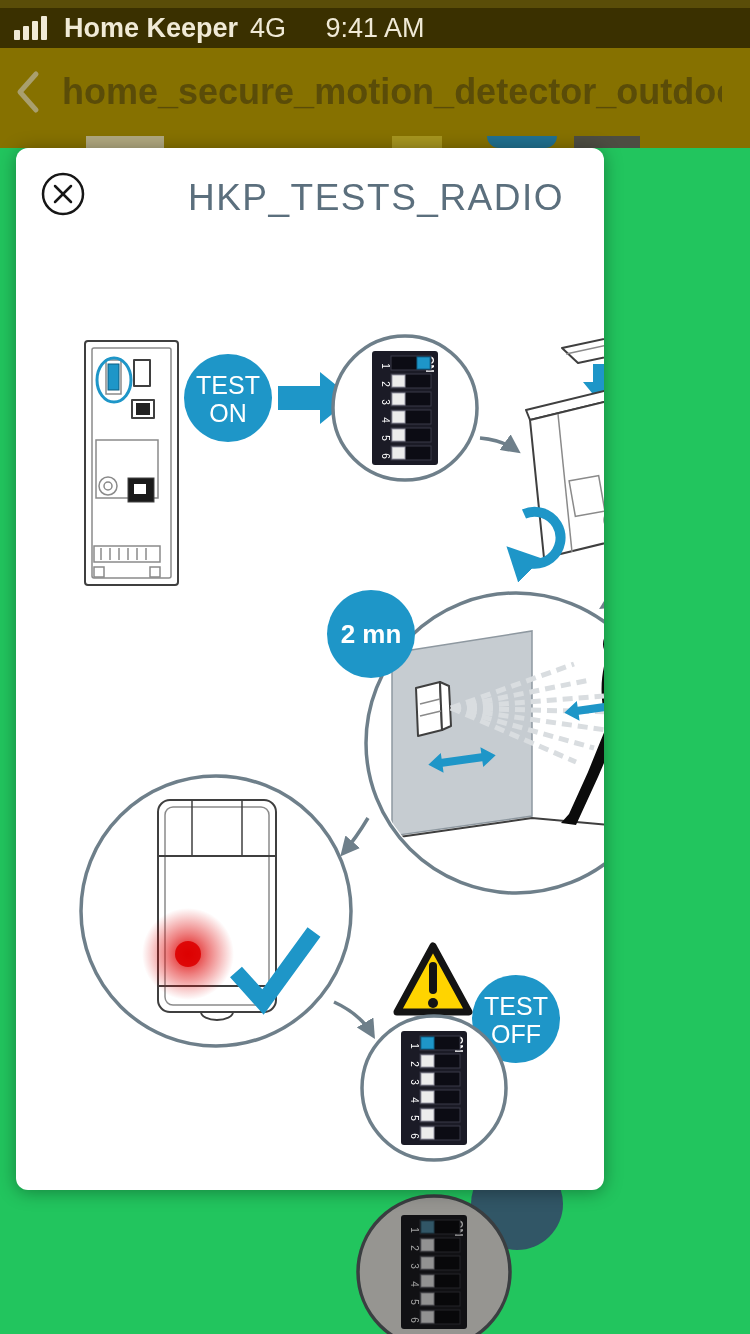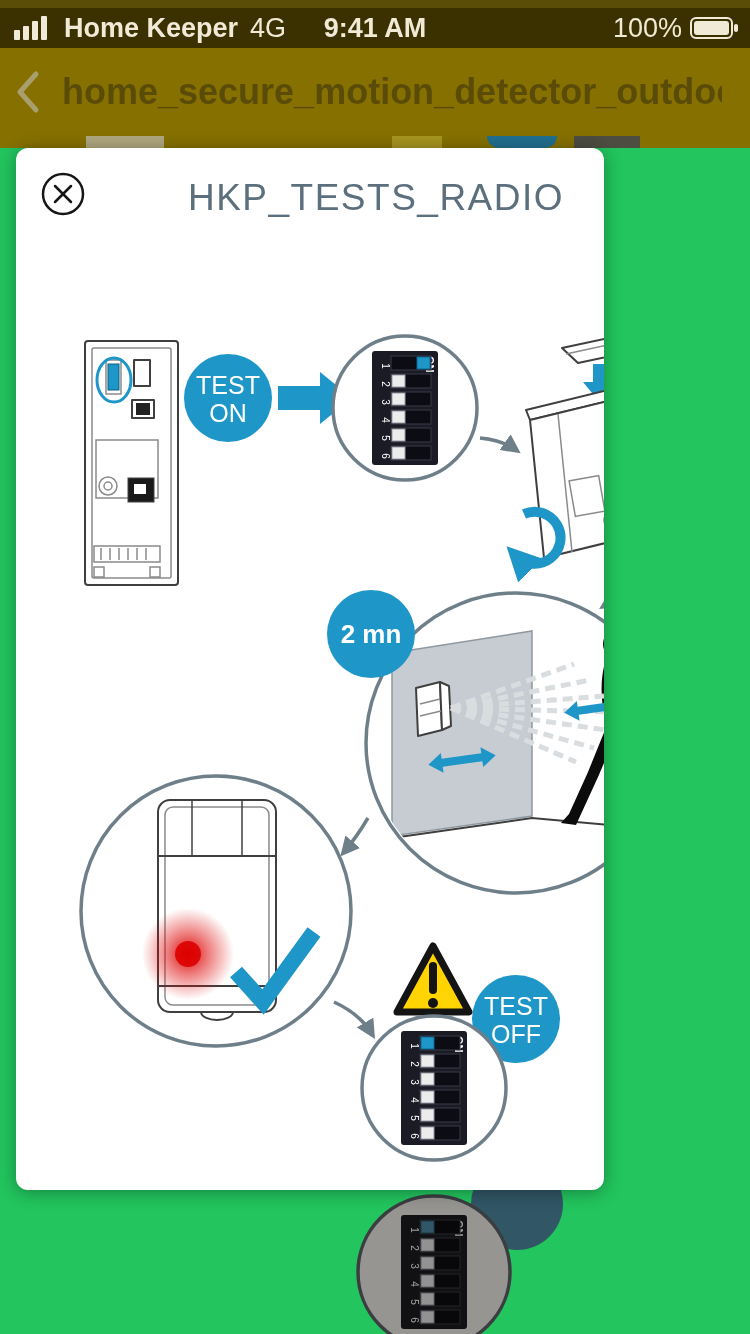--- a/index.html
+++ b/index.html
@@ -5,21 +5,21 @@
   html,body{margin:0;padding:0;background:#5a4d08;}
   .phone{position:relative;width:750px;height:1334px;background:#22c55e;overflow:hidden;
          font-family:"Liberation Sans",sans-serif;margin-top:8px;}
 
   
   .status-bar{position:absolute;top:0;left:0;width:750px;height:40px;background:#3a3000;
               color:#f0ead6;font-size:27px;}
   .sb-left{position:absolute;left:14px;top:0;height:40px;display:flex;align-items:center;gap:12px;}
   .sb-carrier{font-weight:bold;}
   .sb-time{position:absolute;left:0;right:0;top:0;height:40px;display:flex;align-items:center;
-           justify-content:center;font-weight:bold;}
+           justify-content:center;font-weight:normal;}
   .sb-right{position:absolute;right:10px;top:0;height:40px;display:flex;align-items:center;gap:8px;}
 
   
   .nav-bar{position:absolute;top:40px;left:0;width:750px;height:88px;background:#867100;
            display:flex;align-items:center;}
   .back-btn{margin-left:12px;width:34px;height:44px;flex:0 0 auto;}
   .nav-title{margin-left:16px;width:660px;font-size:36px;font-weight:bold;color:#5a4c08;
              white-space:nowrap;overflow:hidden;}
 
   
@@ -70,28 +70,20 @@
       <svg width="38" height="26" viewBox="0 0 38 26">
         <rect x="0" y="15" width="6" height="10" rx="1" fill="#f0ead6"></rect>
         <rect x="9" y="11" width="6" height="14" rx="1" fill="#f0ead6"></rect>
         <rect x="18" y="6" width="6" height="19" rx="1" fill="#f0ead6"></rect>
         <rect x="27" y="1" width="6" height="24" rx="1" fill="#f0ead6"></rect>
       </svg>
       <span class="sb-carrier">Home Keeper</span>
       <span>4G</span>
     </div>
     <div class="sb-time">9:41 AM</div>
-    <div class="sb-right">
-      <span>100%</span>
-      <svg width="50" height="24" viewBox="0 0 50 24">
-        <rect x="1" y="2" width="41" height="20" rx="5" fill="none" stroke="#f0ead6" stroke-width="2"></rect>
-        <rect x="4" y="5" width="35" height="14" rx="3" fill="#f0ead6"></rect>
-        <rect x="44" y="8" width="4" height="8" rx="2" fill="#f0ead6"></rect>
-      </svg>
-    </div>
   </div>
 
   <div class="nav-bar">
     <svg class="back-btn" viewBox="0 0 34 44">
       <polyline points="24,4 8,22 24,40" fill="none" stroke="#a99f6e" stroke-width="5" stroke-linecap="round" stroke-linejoin="round"></polyline>
     </svg>
     <div class="nav-title">home_secure_motion_detector_outdoor_...</div>
   </div>
 
   <div class="strip">

